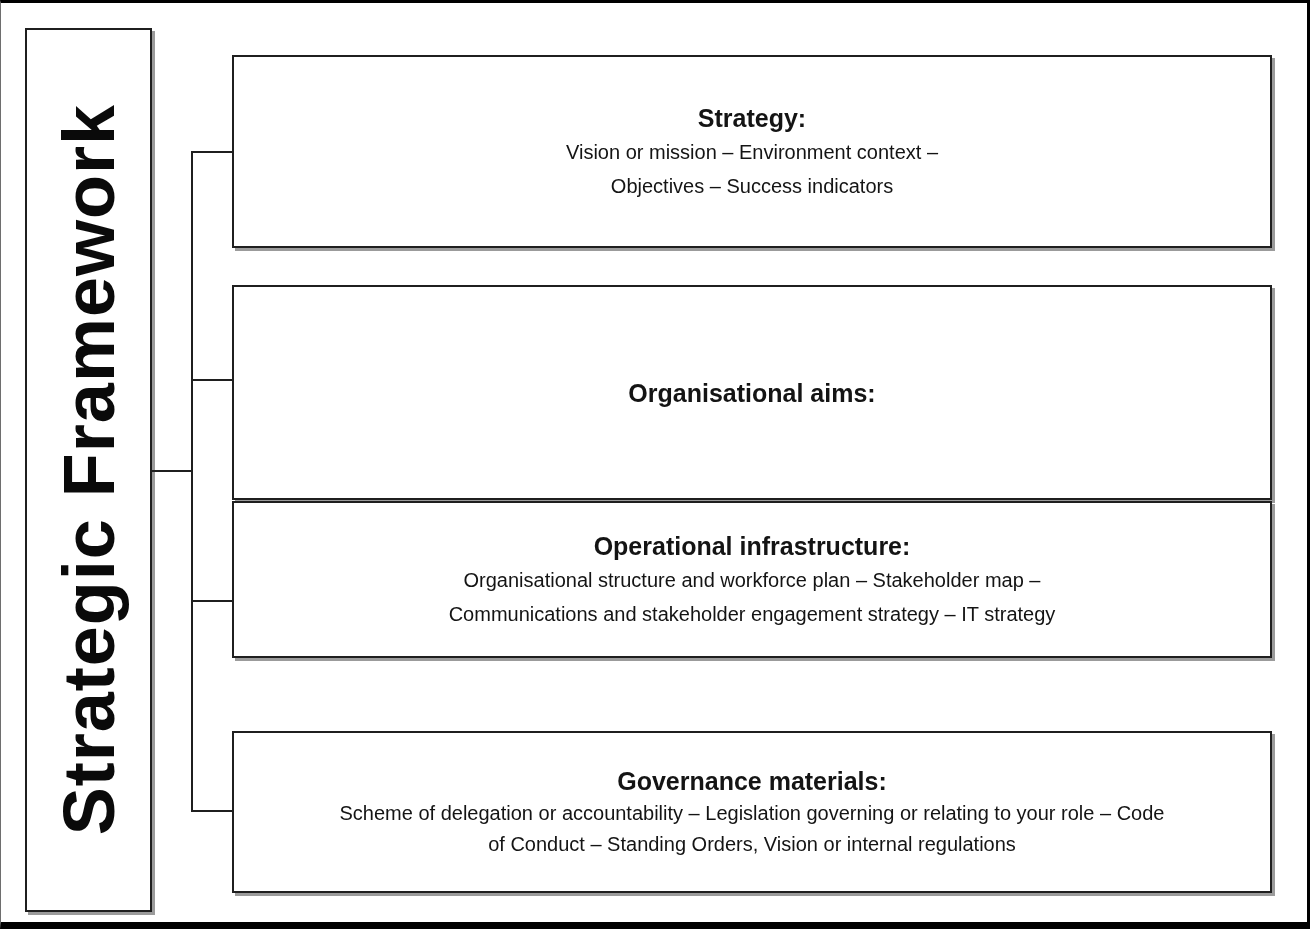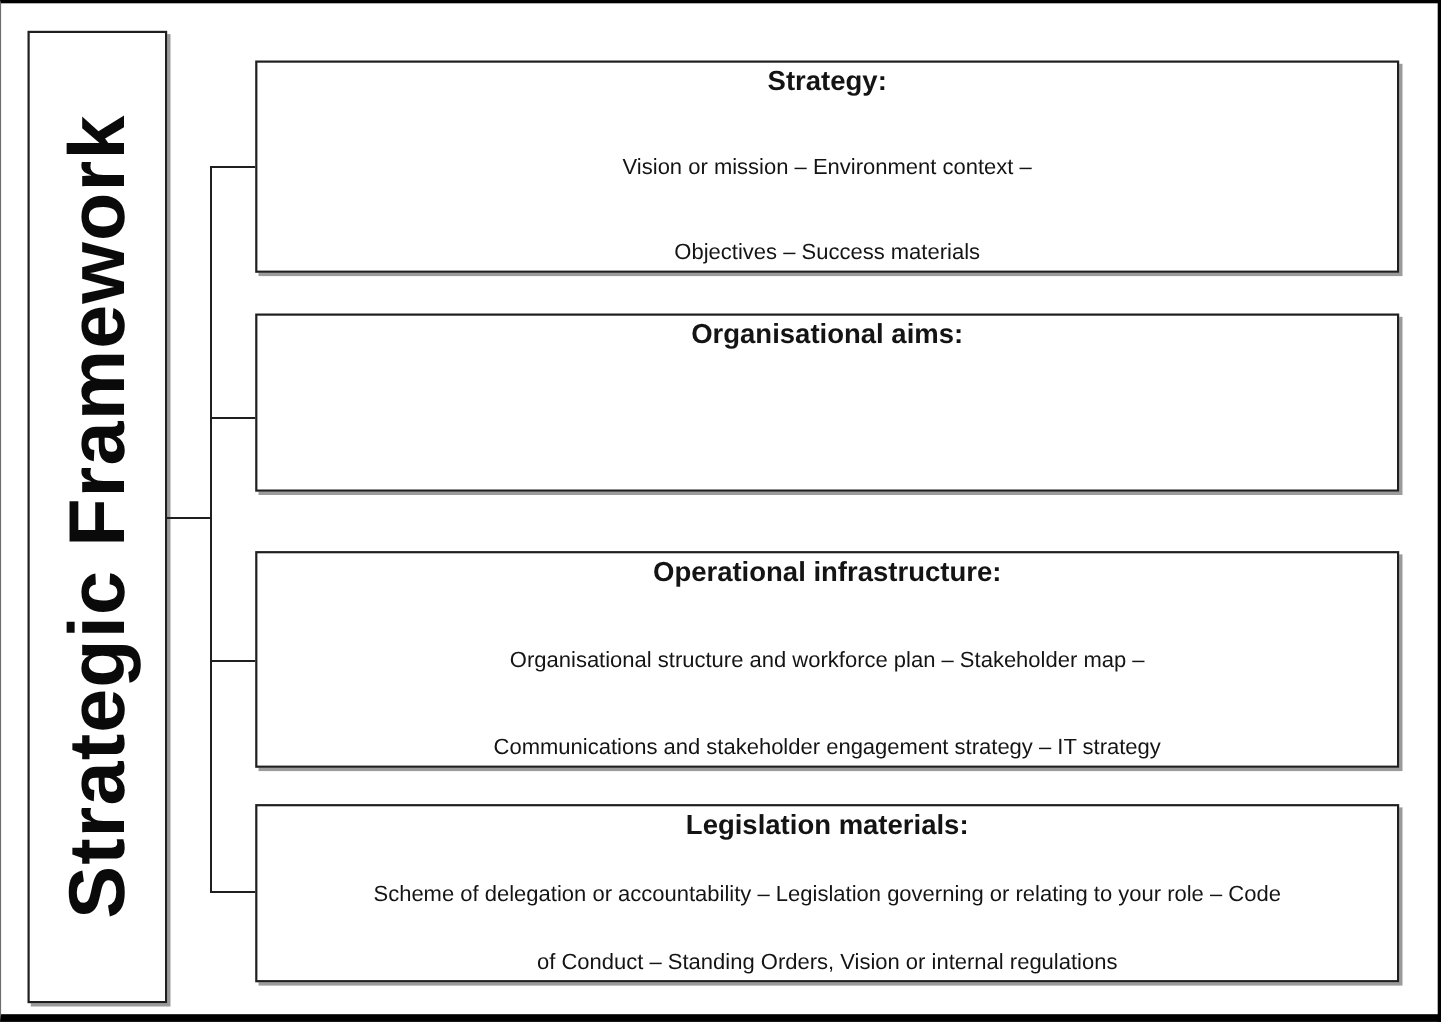--- a/index.html
+++ b/index.html
@@ -59,27 +59,27 @@
   .node{
     position:absolute;
     left:231px;
     width:1040px;
     background:#fff;
     border:2px solid var(--line);
     box-shadow:3px 3px 0 var(--shadow);
     display:flex;
     flex-direction:column;
     align-items:center;
-    justify-content:space-between;
+    justify-content:center;
     text-align:center;
     padding:0 14px;
   }
   .node-1{ top:52px;  height:193px; }
-  .node-2{ top:282px; height:162px; }
-  .node-3{ top:498px; height:197px; }
+  .node-2{ top:282px; height:215px; }
+  .node-3{ top:498px; height:157px; }
   .node-4{ top:728px; height:162px; }
 
   .node .heading{
     font-weight:bold;
     font-size:25px;
     line-height:34px;
   }
   .node .line{
     font-size:20px;
     line-height:34px;
@@ -103,32 +103,32 @@
 
     <line x1="191" y1="149" x2="233" y2="149" stroke="#1f1f1f" stroke-width="2"></line>
     <line x1="191" y1="377" x2="233" y2="377" stroke="#1f1f1f" stroke-width="2"></line>
     <line x1="191" y1="598" x2="233" y2="598" stroke="#1f1f1f" stroke-width="2"></line>
     <line x1="191" y1="808" x2="233" y2="808" stroke="#1f1f1f" stroke-width="2"></line>
   </svg>
 
   <div class="node node-1">
     <div class="heading">Strategy:</div>
     <div class="line">Vision or mission – Environment context –</div>
-    <div class="line">Objectives – Success materials</div>
+    <div class="line">Objectives – Success indicators</div>
   </div>
 
   <div class="node node-2">
     <div class="heading">Organisational aims:</div>
   </div>
 
   <div class="node node-3">
     <div class="heading">Operational infrastructure:</div>
     <div class="line">Organisational structure and workforce plan – Stakeholder map –</div>
     <div class="line">Communications and stakeholder engagement strategy – IT strategy</div>
   </div>
 
   <div class="node node-4">
-    <div class="heading">Legislation materials:</div>
+    <div class="heading">Governance materials:</div>
     <div class="line">Scheme of delegation or accountability – Legislation governing or relating to your role – Code</div>
     <div class="line">of Conduct – Standing Orders, Vision or internal regulations</div>
   </div>
 
 </div>
 
 </body></html>

